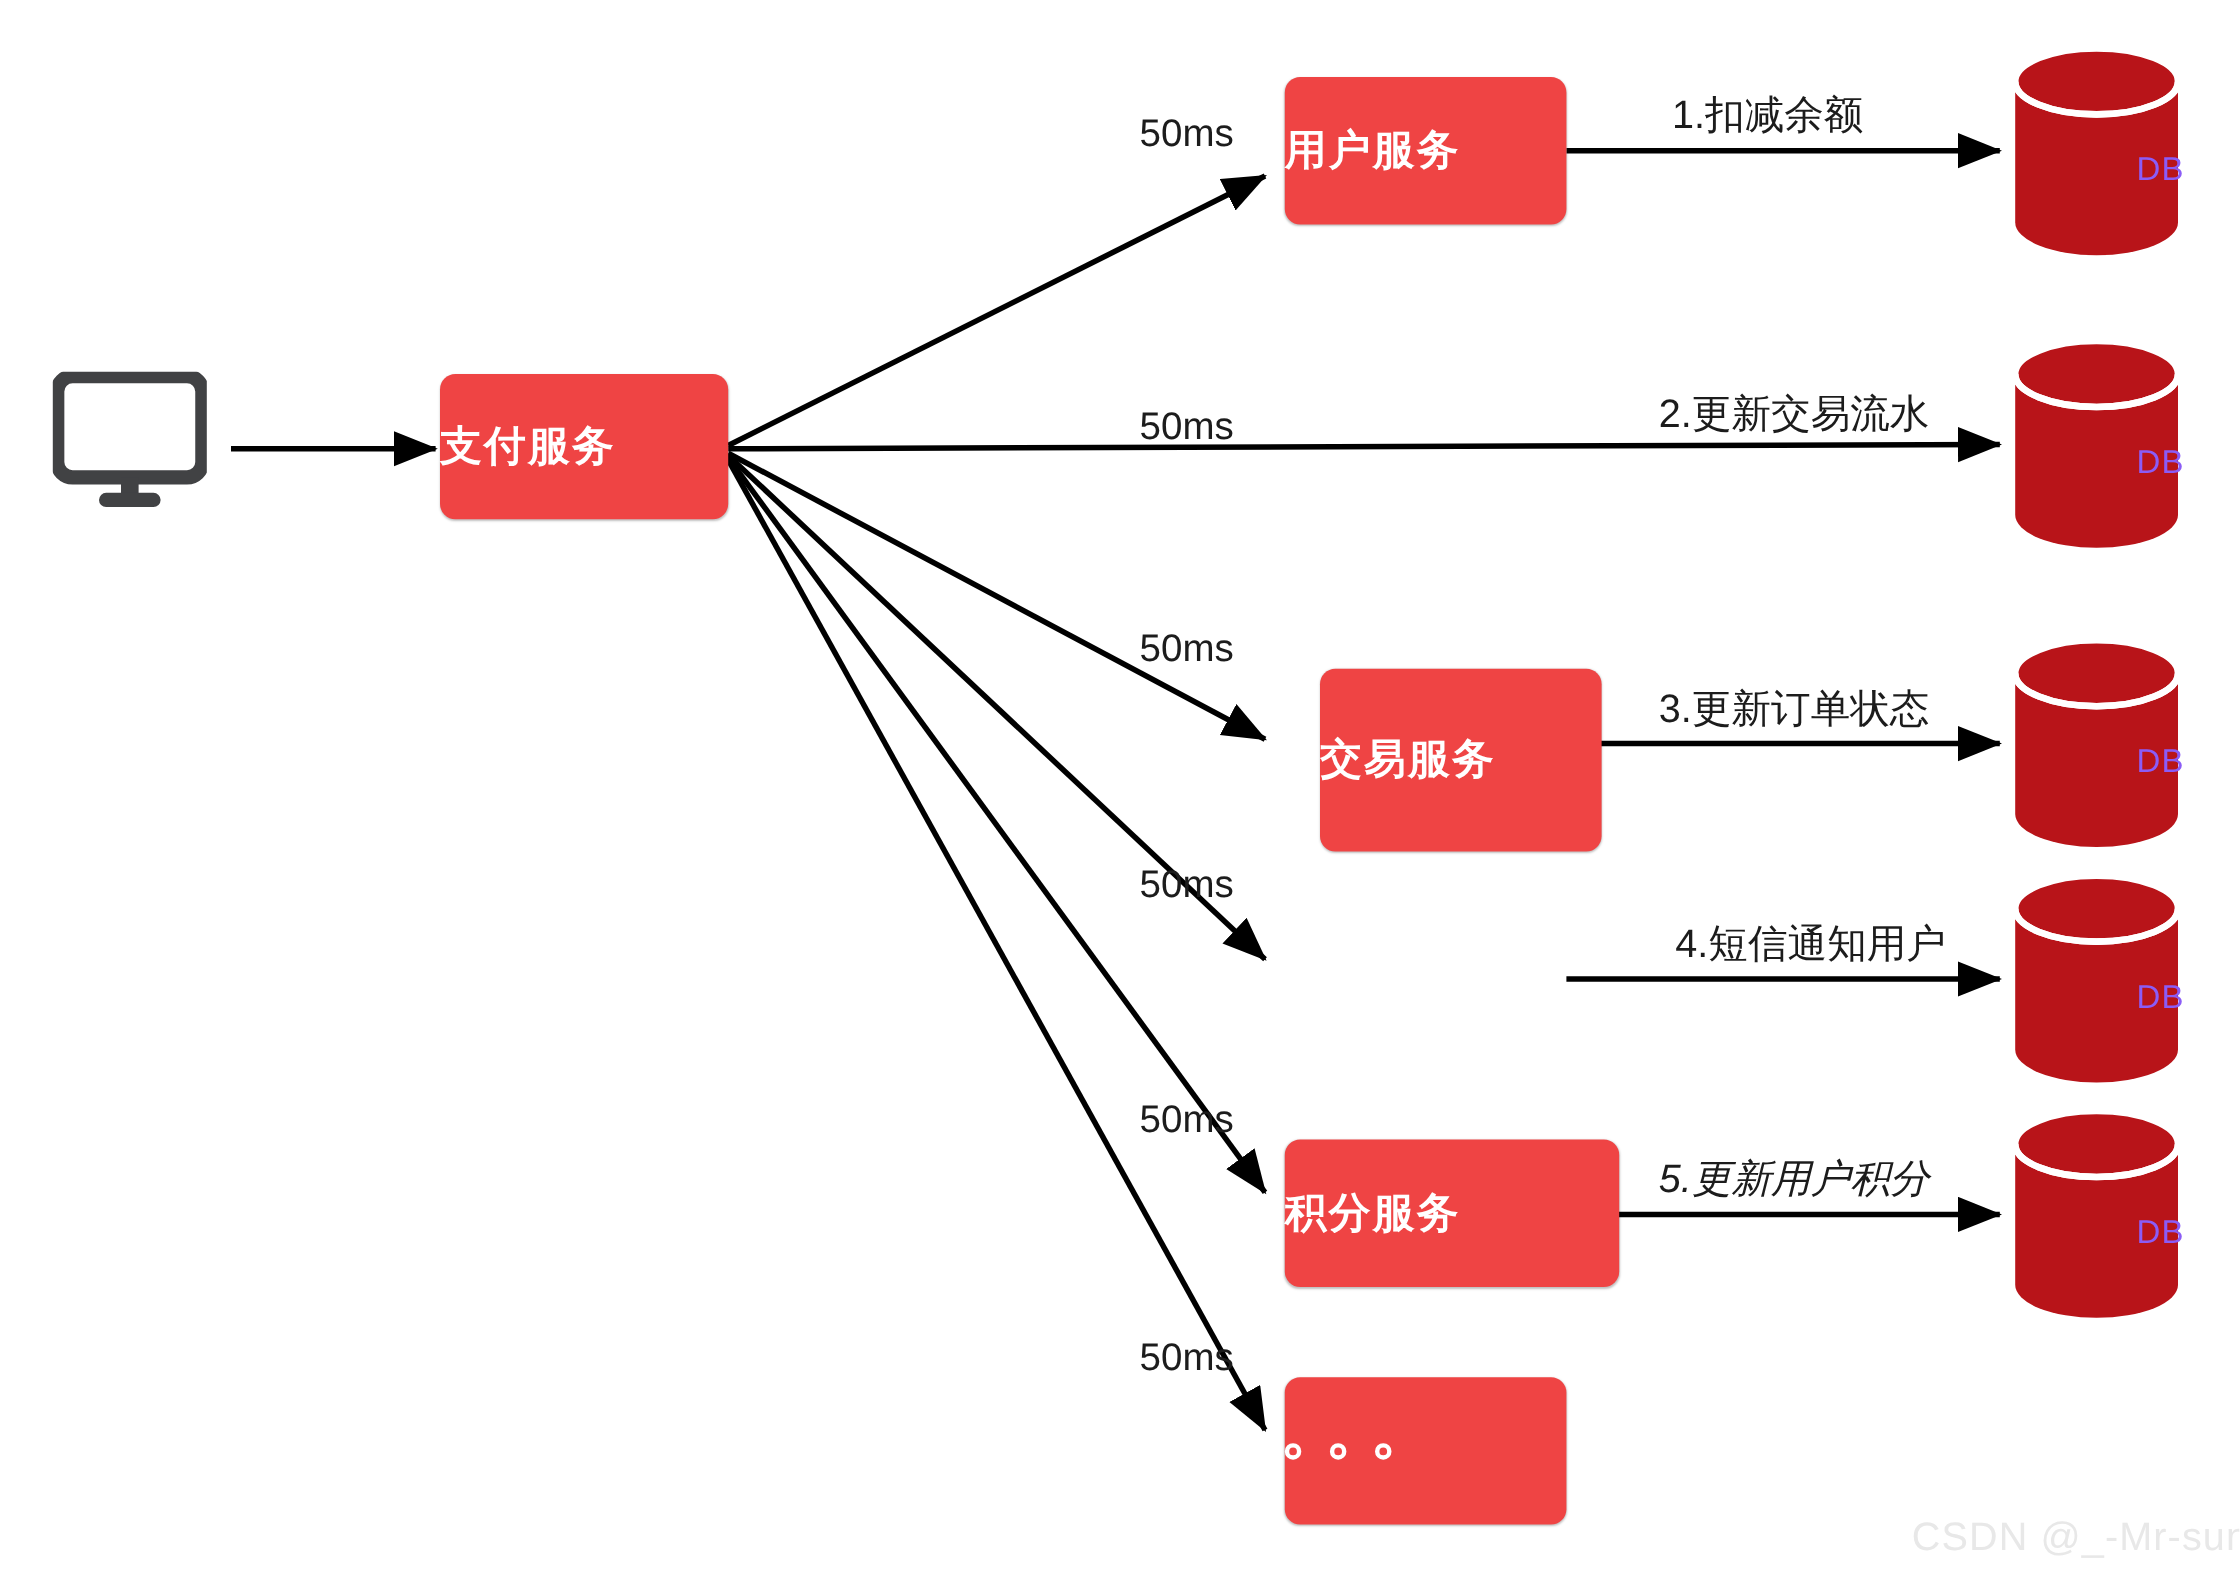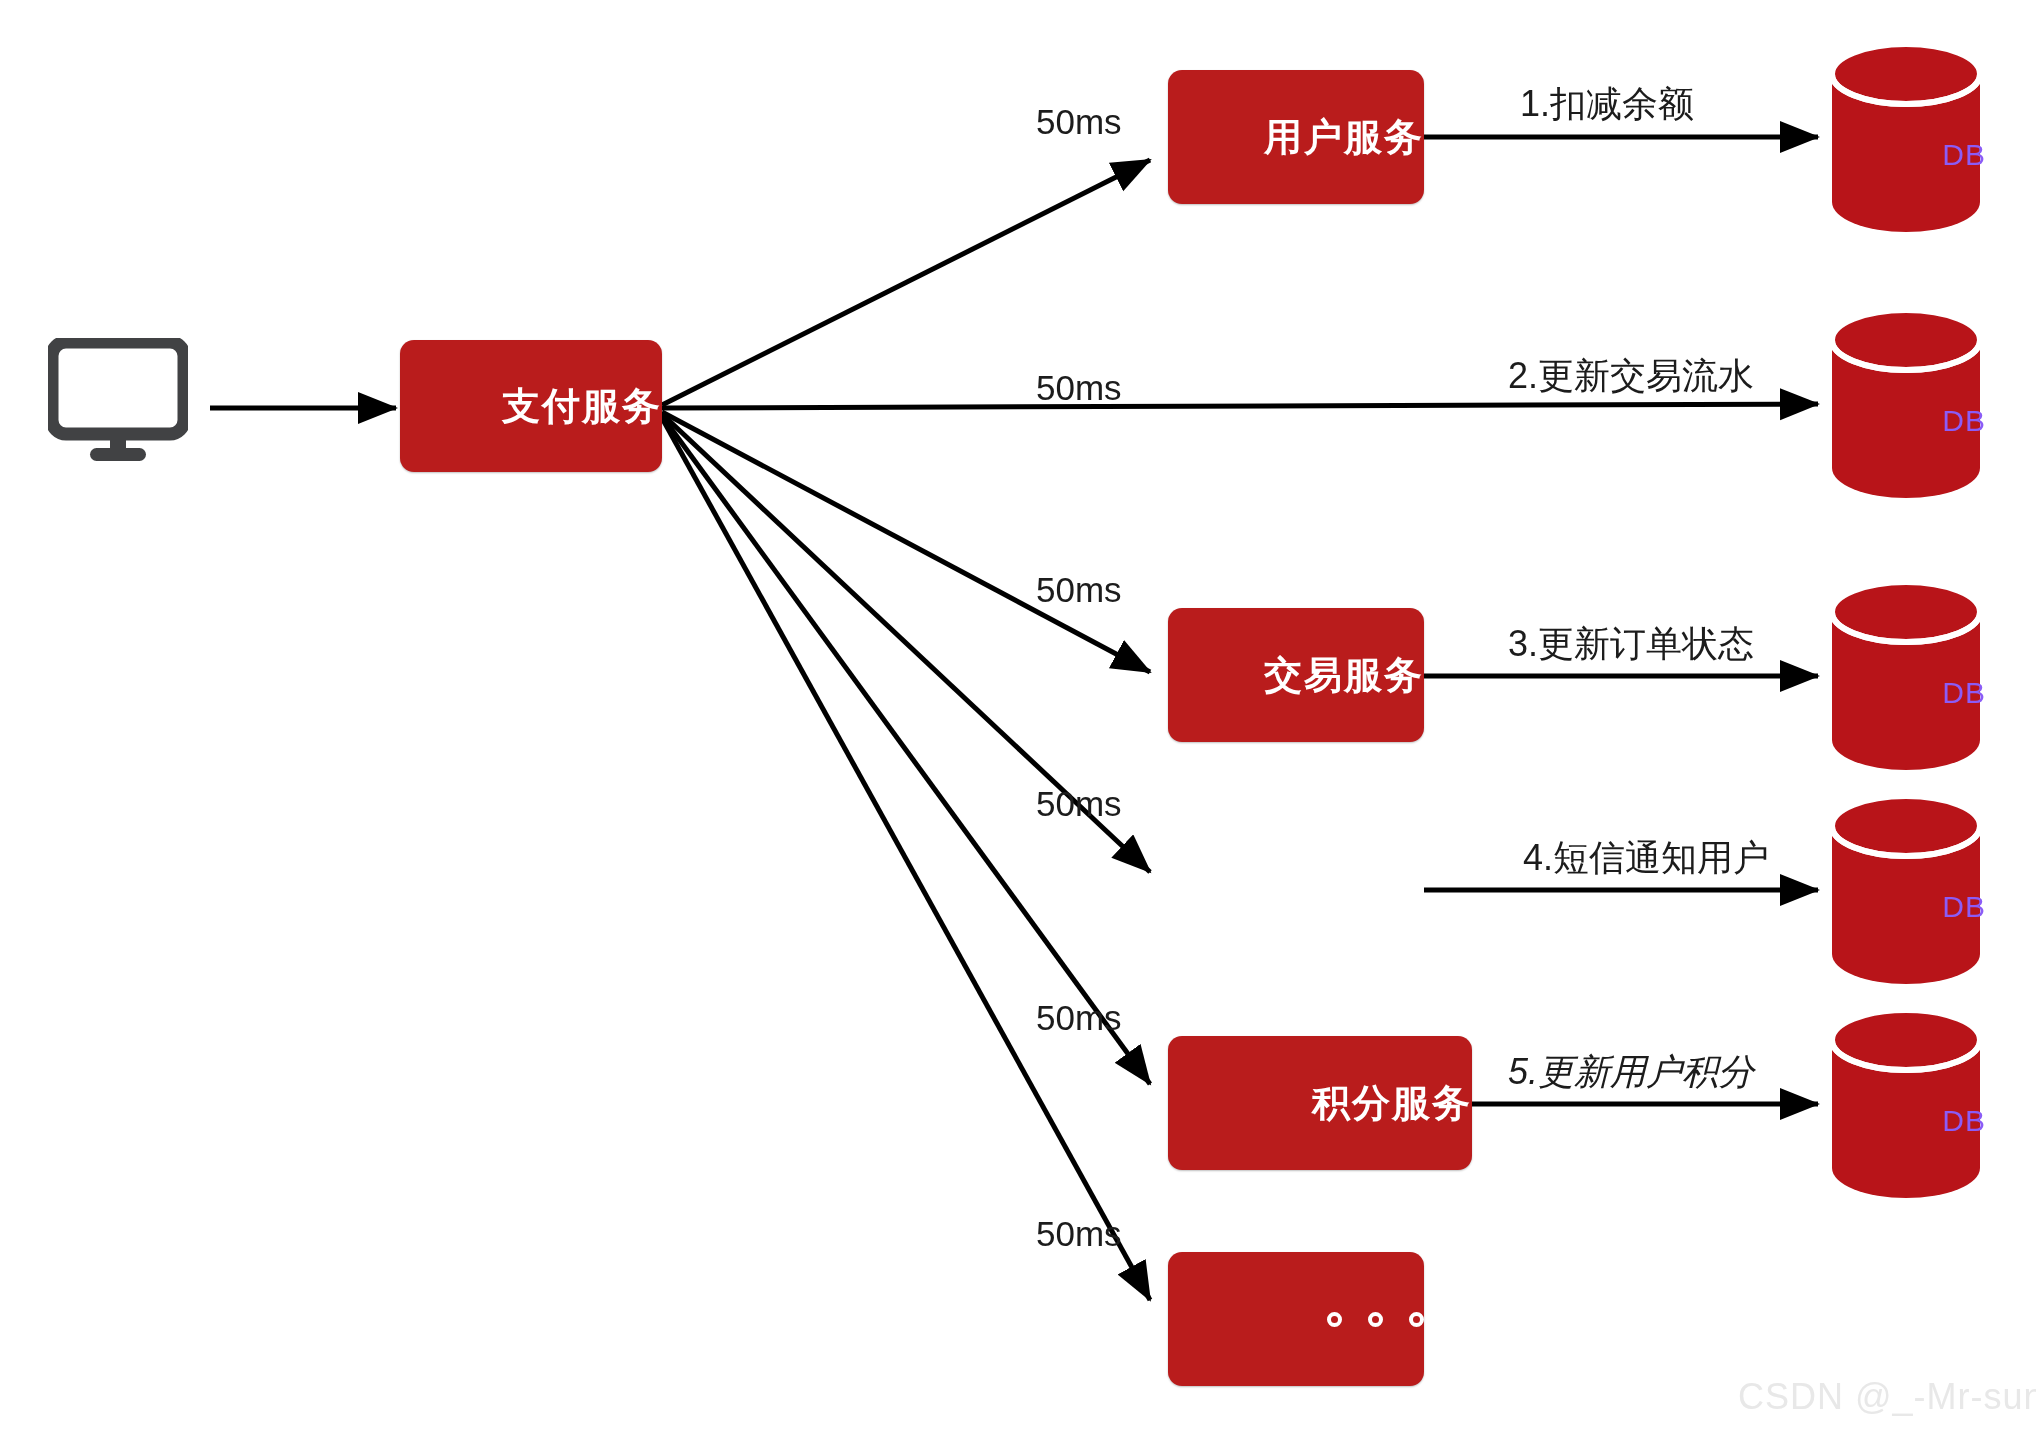--- a/index.html
+++ b/index.html
@@ -23,25 +23,25 @@
     top: 0;
     width: 2036px;
     height: 1438px;
     pointer-events: none;
   }
   svg.layer * { pointer-events: auto; }
 
   
   .svc-box {
     position: absolute;
-    background: #b91c1c;
+    background: #ef4444;
     border-radius: 14px;
     display: flex;
     align-items: center;
-    justify-content: flex-end;
+    justify-content: flex-start;
     box-shadow: 0 1px 2px rgba(0,0,0,0.25);
   }
   .svc-label {
     color: #ffffff;
     font-size: 38px;
     font-weight: bold;
     letter-spacing: 2px;
     line-height: 1;
     white-space: nowrap;
   }
@@ -170,21 +170,21 @@
 
   <div class="db" style="left:1826px; top:306px;">
     <svg width="160" height="196" viewBox="0 0 160 196">
       <path d="M6,34 L6,162 A74,30 0 0 0 154,162 L154,34 Z" fill="#B81419"></path>
       <ellipse cx="80" cy="34" rx="74" ry="30" fill="#B81419" stroke="#ffffff" stroke-width="6"></ellipse>
       <path d="M6,34 A74,30 0 0 0 154,34" fill="none" stroke="#ffffff" stroke-width="6"></path>
     </svg>
     <div class="db-text" style="top:98px;">DB</div>
   </div>
 
-  <div class="svc-box" style="left:1168px; top:608px; width:256px; height:134px;">
+  <div class="svc-box" style="left:1200px; top:608px; width:256px; height:166px;">
     <span class="svc-label">交易服务</span>
   </div>
   <div class="edge-label ms-label" style="left:1036px; top:572px;">50ms</div>
   <div class="edge-label op-label" style="left:1508px; top:626px;">3.更新订单状态</div>
 
   <div class="db" style="left:1826px; top:578px;">
     <svg width="160" height="196" viewBox="0 0 160 196">
       <path d="M6,34 L6,162 A74,30 0 0 0 154,162 L154,34 Z" fill="#B81419"></path>
       <ellipse cx="80" cy="34" rx="74" ry="30" fill="#B81419" stroke="#ffffff" stroke-width="6"></ellipse>
       <path d="M6,34 A74,30 0 0 0 154,34" fill="none" stroke="#ffffff" stroke-width="6"></path>

